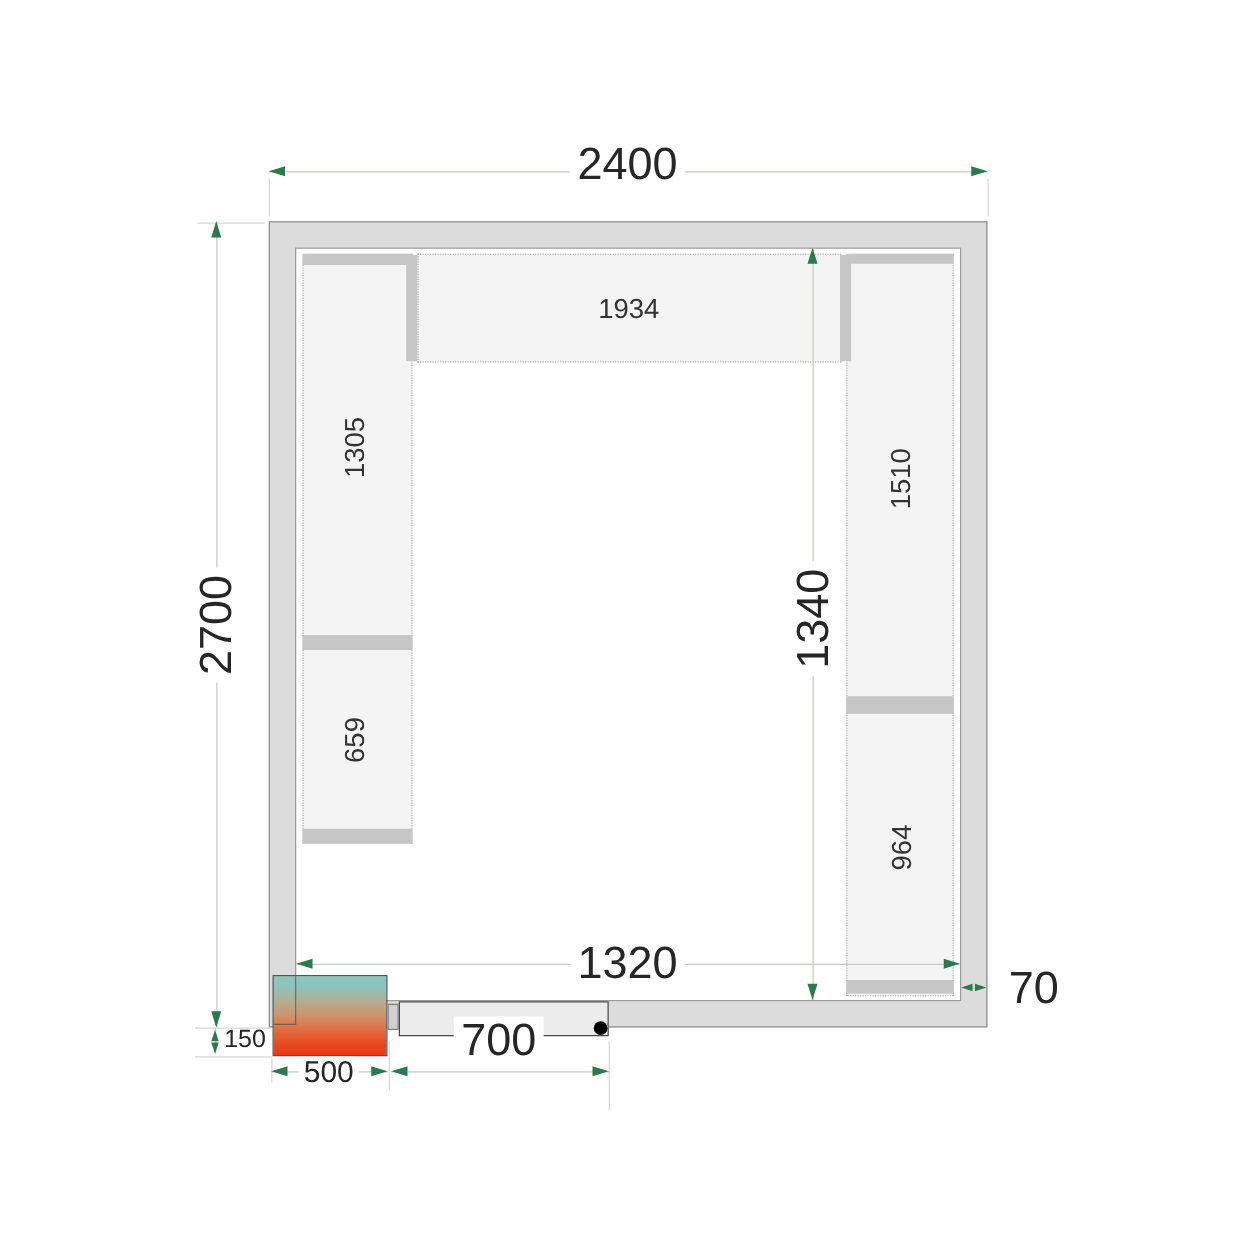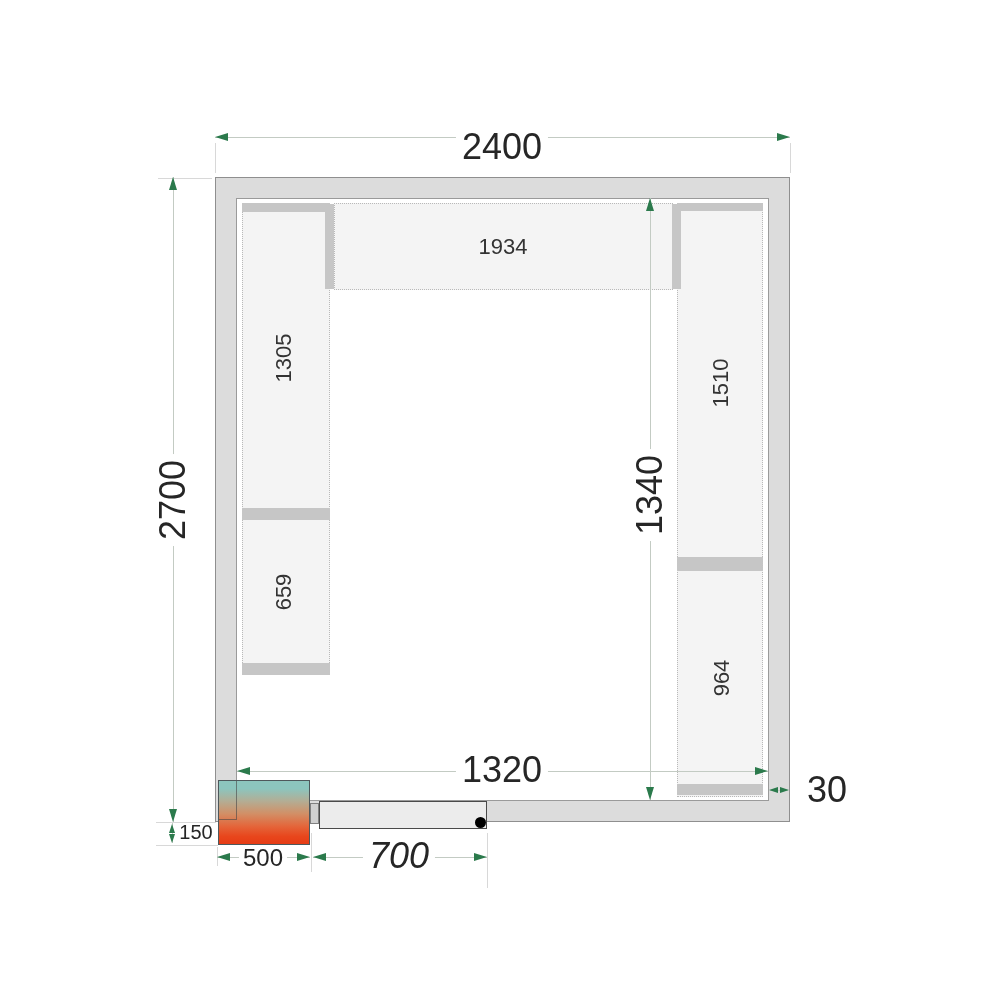--- a/index.html
+++ b/index.html
@@ -79,21 +79,21 @@
   <div class="shelf-label vert" style="left:284px;top:358px;">1305</div>
   <div class="shelf-label vert" style="left:284px;top:592px;">659</div>
   <div class="shelf-label vert" style="left:721px;top:383px;">1510</div>
   <div class="shelf-label vert" style="left:722px;top:678px;">964</div>
 
   <div class="abs ext-v" style="left:215px;top:143px;height:30px;"></div>
   <div class="abs ext-v" style="left:790px;top:143px;height:30px;"></div>
   <div class="abs dl-h" style="left:215px;top:137px;width:575px;"></div>
   <div class="abs arr arr-l" style="left:215px;top:133px;"></div>
   <div class="abs arr arr-r" style="left:777px;top:133px;"></div>
-  <div class="dim-label" style="left:502px;top:147px;">2400</div>
+  <div class="dim-label" style="left:502px;top:131px;">2400</div>
 
   <div class="abs ext-h" style="left:158px;top:178px;width:54px;"></div>
   <div class="abs ext-h" style="left:156px;top:822px;width:60px;"></div>
   <div class="abs dl-v" style="left:173px;top:177px;height:645px;"></div>
   <div class="abs arr arr-u" style="left:169px;top:177px;"></div>
   <div class="abs arr arr-d" style="left:169px;top:809px;"></div>
   <div class="dim-label vert" style="left:173px;top:500px;">2700</div>
 
   <div class="abs dl-v" style="left:650px;top:198px;height:602px;"></div>
   <div class="abs arr arr-u" style="left:646px;top:198px;"></div>
@@ -101,21 +101,21 @@
   <div class="dim-label vert" style="left:650px;top:495px;">1340</div>
 
   <div class="abs dl-h" style="left:237px;top:771px;width:531px;"></div>
   <div class="abs arr arr-l" style="left:237px;top:767px;"></div>
   <div class="abs arr arr-r" style="left:755px;top:767px;"></div>
   <div class="dim-label" style="left:502px;top:770px;">1320</div>
 
   <div class="abs dl-h" style="left:770px;top:790px;width:18px;"></div>
   <div class="abs arr arr-ls" style="left:769px;top:787px;"></div>
   <div class="abs arr arr-rs" style="left:780px;top:787px;"></div>
-  <div class="dim-label" style="left:827px;top:790px;background:transparent;">30</div>
+  <div class="dim-label" style="left:827px;top:790px;background:transparent;">70</div>
 
   <div class="abs unit" style="left:218px;top:780px;width:92px;height:65px;"></div>
   <div class="abs wall-seam" style="left:236px;top:781px;width:1px;height:39px;"></div>
   <div class="abs wall-seam" style="left:219px;top:819px;width:17px;height:1px;"></div>
 
   <div class="abs door-frame" style="left:310px;top:803px;width:9px;height:21px;"></div>
   <div class="abs door-panel" style="left:319px;top:801px;width:168px;height:28px;"></div>
   <div class="abs door-dot" style="left:475px;top:817px;width:11px;height:11px;"></div>
 
   <div class="abs ext-h" style="left:156px;top:845px;width:62px;"></div>
@@ -128,15 +128,15 @@
   <div class="abs dl-h" style="left:217px;top:857px;width:93px;"></div>
   <div class="abs arr arr-l" style="left:217px;top:853px;"></div>
   <div class="abs arr arr-r" style="left:297px;top:853px;"></div>
   <div class="dim-label md" style="left:263px;top:858px;">500</div>
 
   <div class="abs ext-v" style="left:311px;top:833px;height:39px;"></div>
   <div class="abs ext-v" style="left:487px;top:833px;height:55px;"></div>
   <div class="abs dl-h" style="left:313px;top:857px;width:174px;"></div>
   <div class="abs arr arr-l" style="left:313px;top:853px;"></div>
   <div class="abs arr arr-r" style="left:474px;top:853px;"></div>
-  <div class="dim-label" style="left:399px;top:856px;font-style:italic;">700</div>
+  <div class="dim-label" style="left:399px;top:832px;">700</div>
 
 </div>
 
 </body></html>

